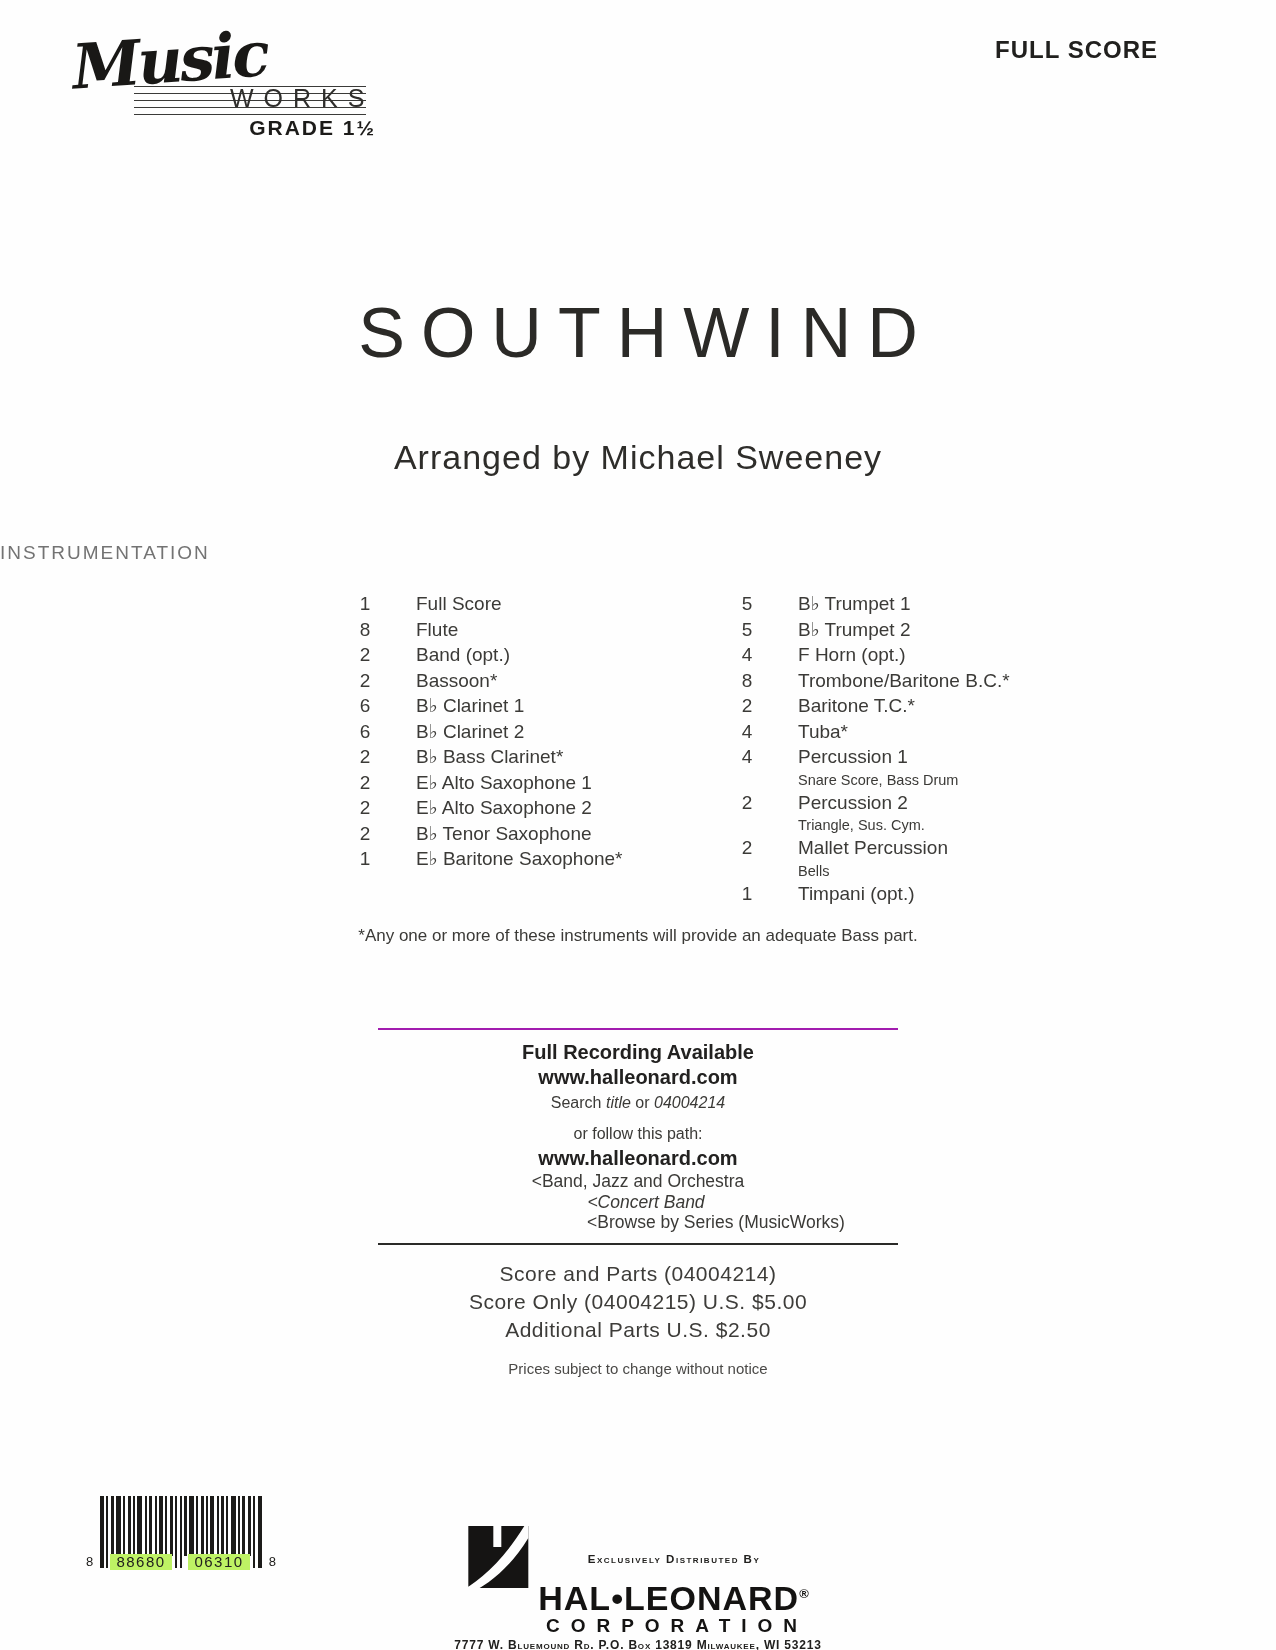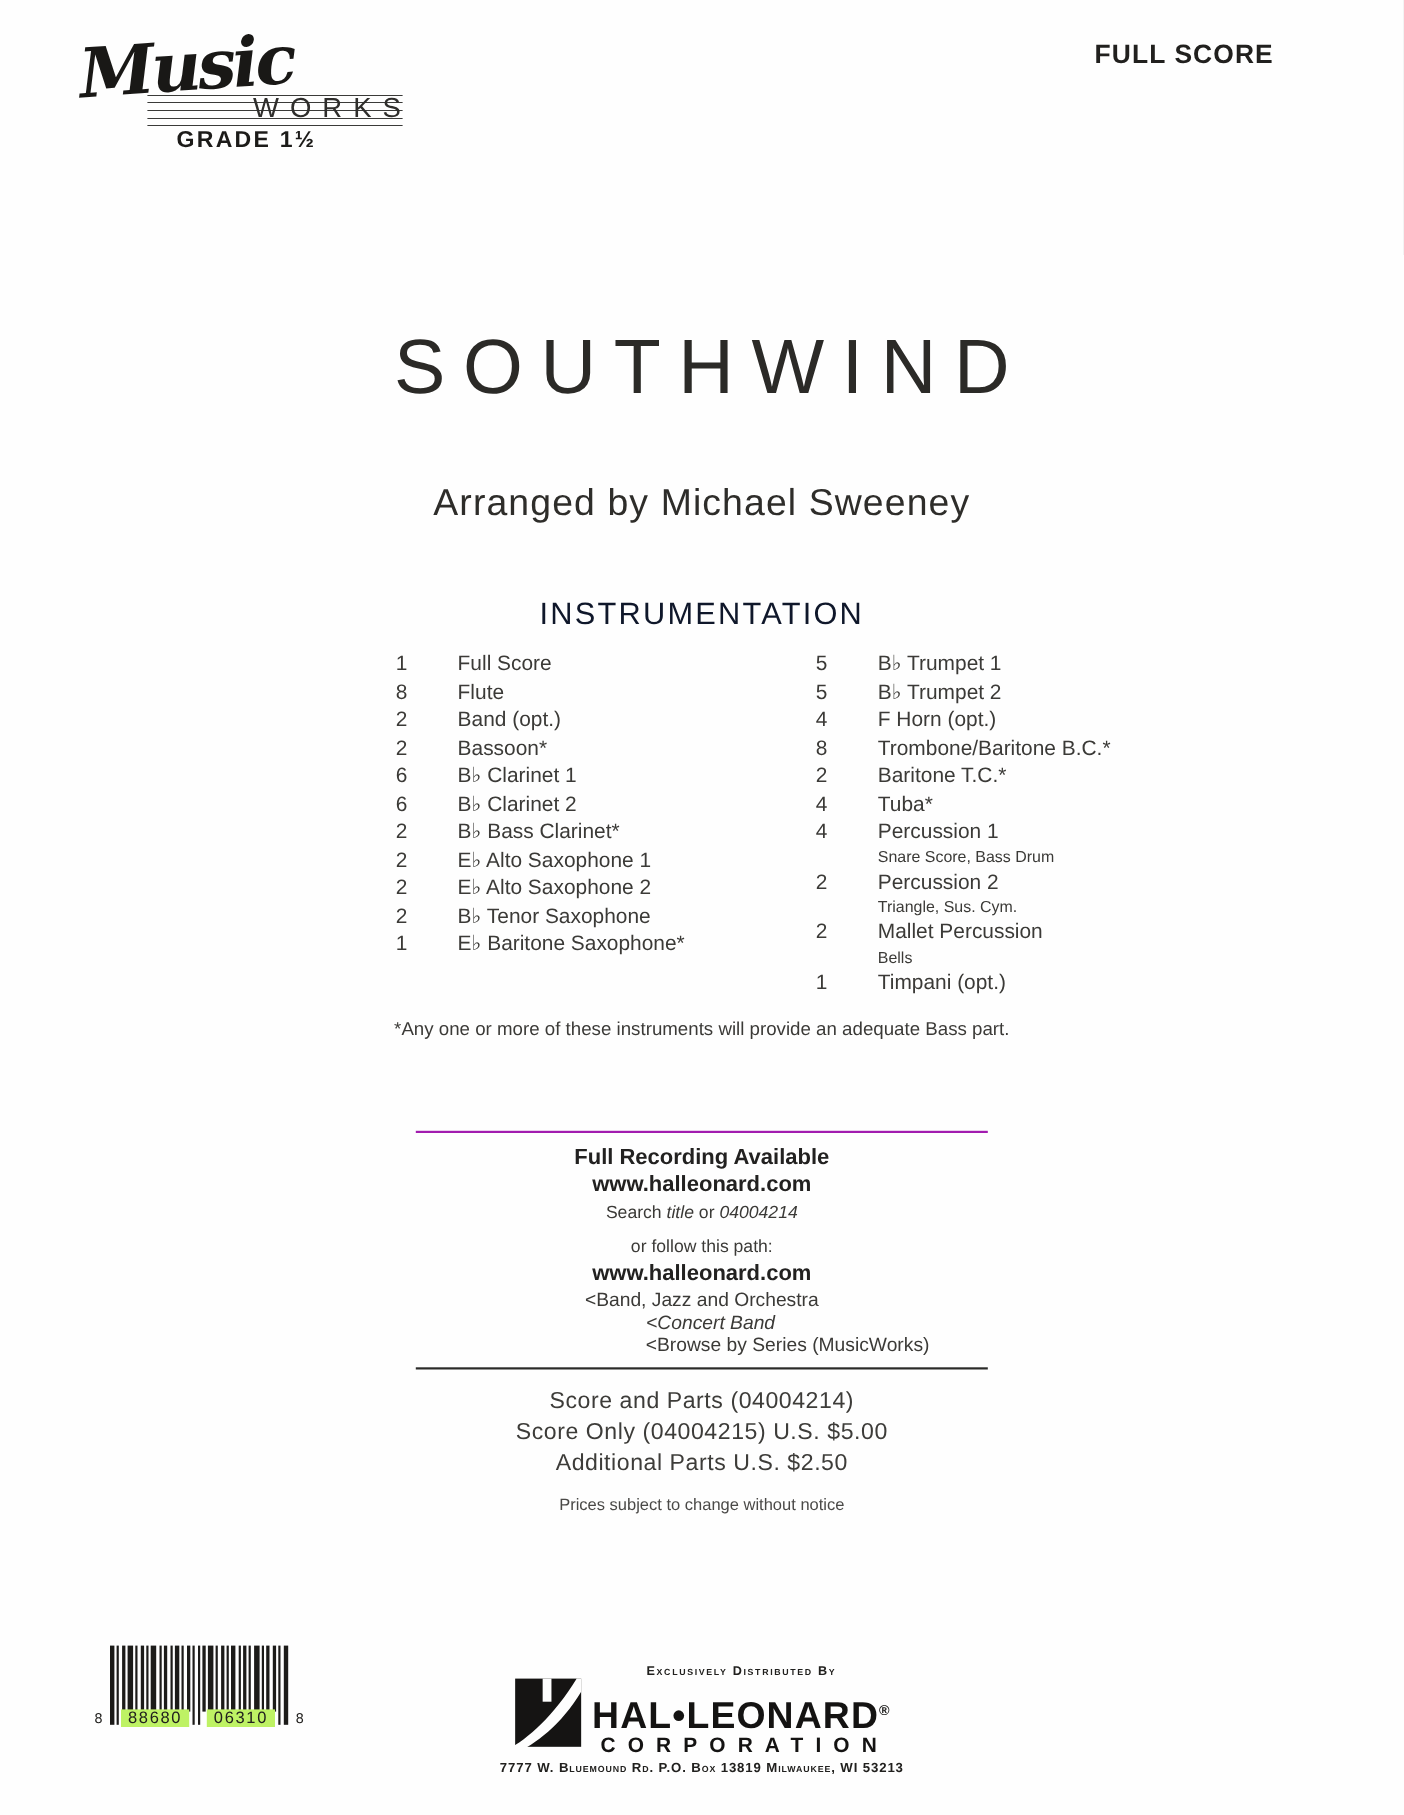--- a/index.html
+++ b/index.html
@@ -18,21 +18,21 @@
   .mw-music{
     position:absolute;left:0;top:-16px;
     font-family:"DejaVu Serif",serif;font-style:italic;font-weight:bold;
     font-size:62px;letter-spacing:-3px;color:#191816;transform:rotate(-4deg);
   }
   .mw-works{
     position:absolute;left:158px;top:44px;font-size:25px;font-weight:400;
     letter-spacing:10px;color:#2f2e2c;
   }
   .mw-grade{
-    position:absolute;left:0;right:-4px;top:76px;text-align:center;
+    position:absolute;left:0;right:-4px;top:76px;text-align:right;
     font-weight:bold;font-size:21px;letter-spacing:2px;color:#1c1b19;
   }
 
   .full-score{
     position:absolute;top:36px;right:118px;font-size:24px;font-weight:bold;
     letter-spacing:1px;color:#21201e;
   }
 
   
   .title{
@@ -40,22 +40,22 @@
     font-size:70px;line-height:1.0;letter-spacing:16px;text-indent:16px;
     color:#2b2a27;font-weight:400;
   }
   .arranger{
     position:absolute;top:438px;left:0;width:100%;text-align:center;
     font-size:34px;letter-spacing:1px;color:#2e2d2a;
   }
 
   
   .instr-heading{
-    position:absolute;top:542px;left:0;width:100%;text-align:center;
-    font-size:28px;letter-spacing:2px;color:#0f172a;
+    position:absolute;top:542px;left:0;width:100%;
+    font-size:19px;letter-spacing:2px;color:#737373;
   }
   .instr-cols{position:absolute;top:591px;left:348px;display:flex;}
   .instr-col{width:300px;}
   .instr-col.right{margin-left:82px;width:330px;}
   .instr-row{display:flex;font-size:19px;line-height:25.5px;color:#3b3a37;}
   .instr-qty{width:34px;text-align:center;flex:none;}
   .instr-name{margin-left:34px;white-space:nowrap;}
   .instr-sub{font-size:14.5px;line-height:20px;margin-left:68px;color:#3b3a37;white-space:nowrap;}
   .footnote{
     position:absolute;top:926px;left:0;width:100%;text-align:center;
@@ -101,21 +101,21 @@
   .bc-outer.ol{left:-14px;}
   .bc-outer.or{right:-12px;}
 
   
   .distributor{position:absolute;left:50%;top:1514px;transform:translateX(-50%);width:max-content;}
   .dist-top{display:flex;align-items:flex-start;justify-content:center;}
   .hl-mark{width:64px;height:66px;flex:none;margin-top:12px;}
   .dist-right{margin-left:8px;text-align:center;}
   .dist-tagline{
     font-variant:small-caps;font-weight:bold;font-size:11.5px;letter-spacing:1.5px;
-    line-height:13px;margin-bottom:10px;color:#21201e;
+    line-height:13px;margin-bottom:10px;color:#21201e;margin-top:39px;
   }
   .hl-name{font-size:34px;font-weight:bold;letter-spacing:1px;line-height:36px;color:#141312;white-space:nowrap;}
   .hl-reg{font-size:13px;vertical-align:super;font-weight:bold;}
   .hl-corp{font-size:19px;font-weight:bold;letter-spacing:11px;line-height:20px;text-indent:6px;color:#141312;white-space:nowrap;}
   .dist-address{
     margin-top:2px;text-align:center;font-variant:small-caps;font-weight:bold;
     font-size:12px;letter-spacing:0.8px;white-space:nowrap;color:#21201e;
   }
 </style>
 </head>

